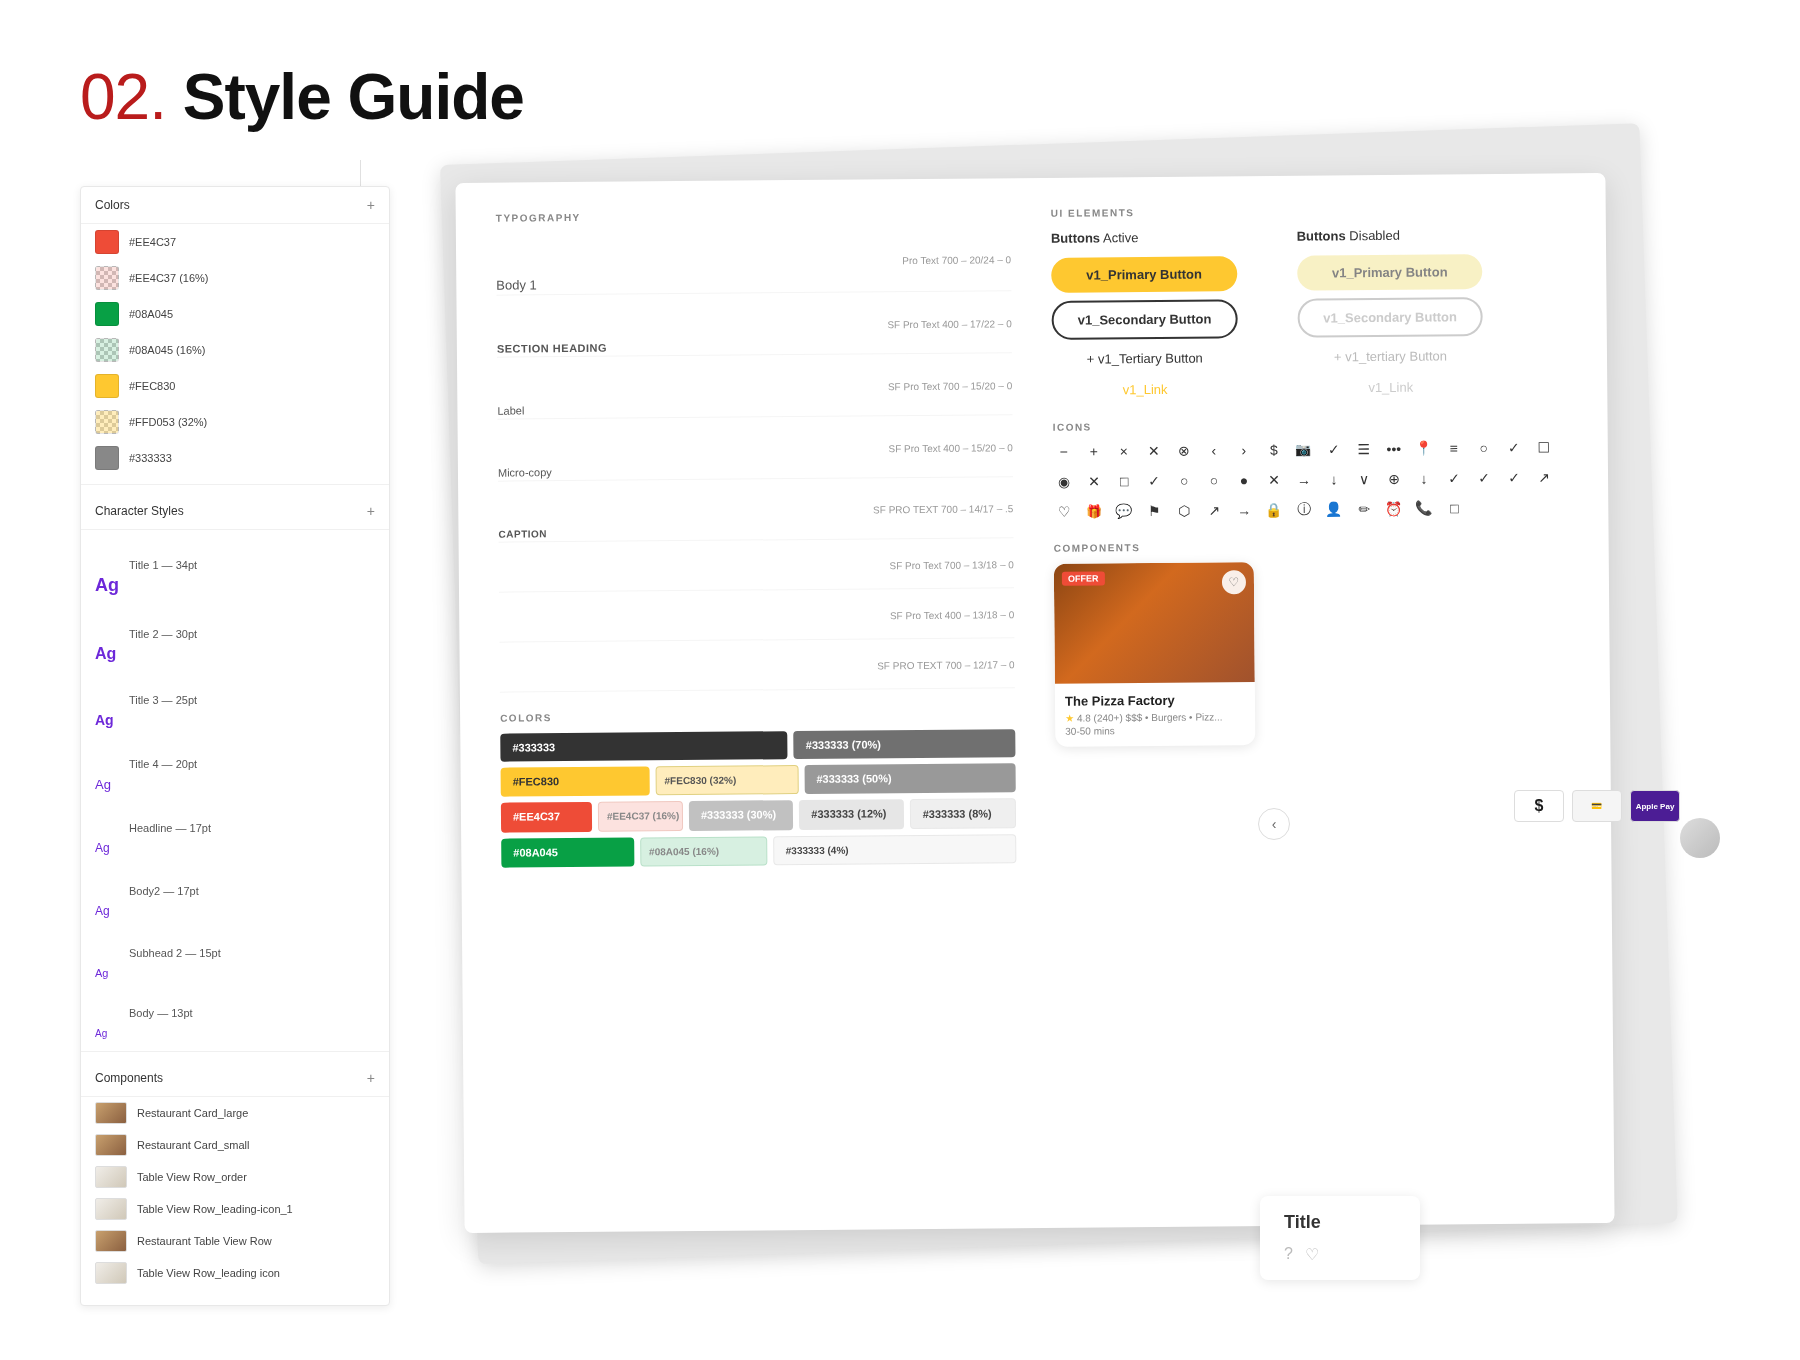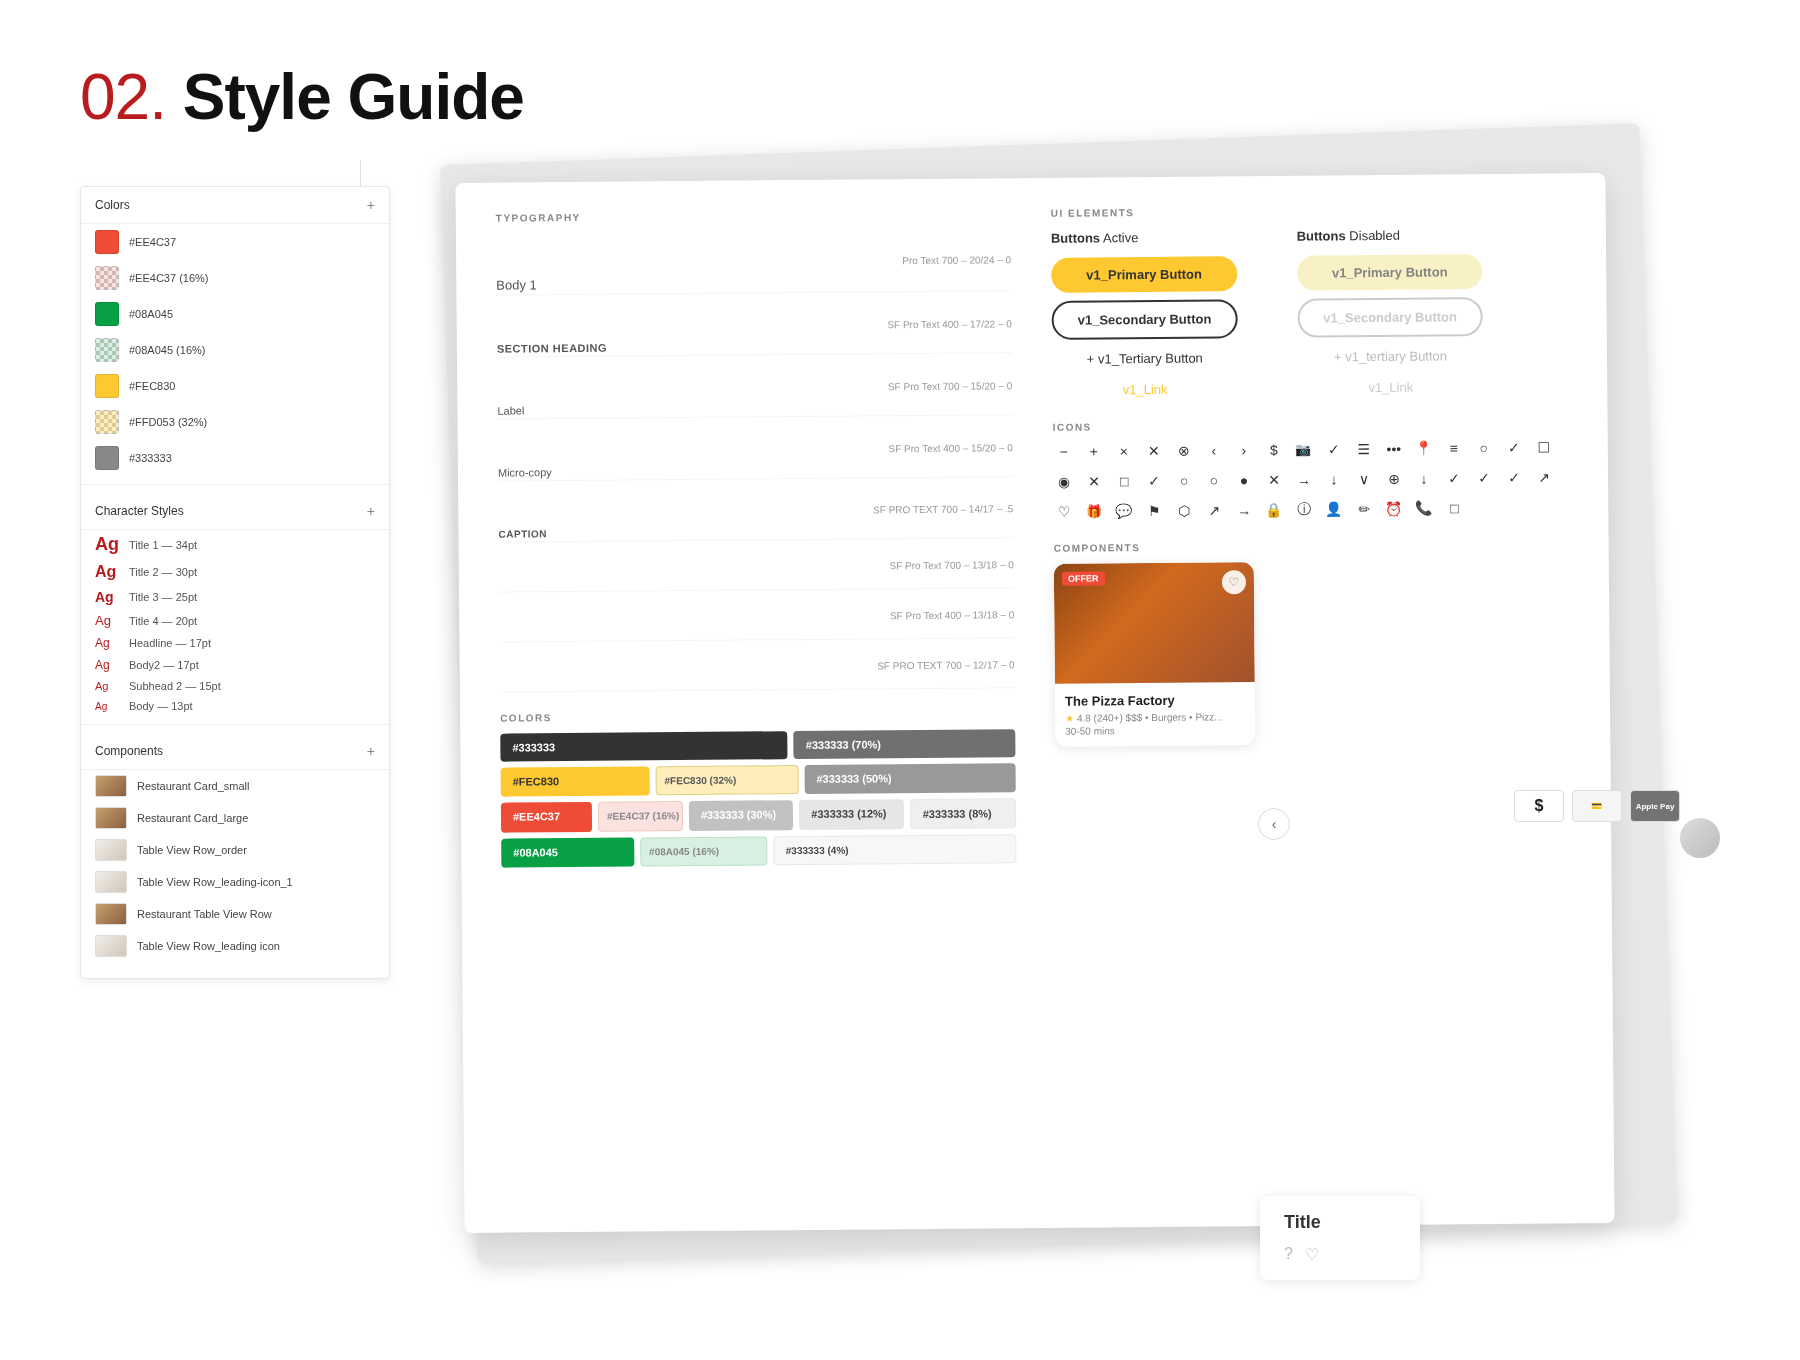--- a/index.html
+++ b/index.html
@@ -115,23 +115,24 @@
     .char-style-item {
       display: flex;
       align-items: center;
       padding: 4px 14px;
       gap: 12px;
       cursor: pointer;
     }
     .char-ag {
       font-size: 15px;
       font-weight: 500;
-      color: #b91c1c;
+      color: #6d28d9;
       width: 22px;
       flex-shrink: 0;
+      margin-top: 41px;
     }
     .char-label {
       font-size: 11px;
       color: #555;
     }
 
     
     .comp-item {
       display: flex;
       align-items: center;
@@ -410,21 +411,21 @@
       font-size: 9px;
       font-weight: 700;
       color: #333;
     }
     .payment-card.dollar {
       background: #fff;
       font-size: 16px;
       color: #1a1a1a;
     }
     .payment-card.apple {
-      background: #737373;
+      background: #4c1d95;
       color: #fff;
     }
 
     
     .avatar-circle {
       position: absolute;
       top: 818px;
       right: 80px;
       width: 40px;
       height: 40px;
@@ -539,25 +540,25 @@
 
   <div class="sep-line"></div>
 
   <div class="panel-section-header">
     <span>Components</span>
     <span class="plus-icon">+</span>
   </div>
 
   <div class="comp-item">
     <div class="comp-thumb food"></div>
-    <span class="comp-label">Restaurant Card_small</span>
+    <span class="comp-label">Restaurant Card_large</span>
   </div>
   <div class="comp-item">
     <div class="comp-thumb food"></div>
-    <span class="comp-label">Restaurant Card_large</span>
+    <span class="comp-label">Restaurant Card_small</span>
   </div>
   <div class="comp-item">
     <div class="comp-thumb table"></div>
     <span class="comp-label">Table View Row_order</span>
   </div>
   <div class="comp-item">
     <div class="comp-thumb table"></div>
     <span class="comp-label">Table View Row_leading-icon_1</span>
   </div>
   <div class="comp-item">

